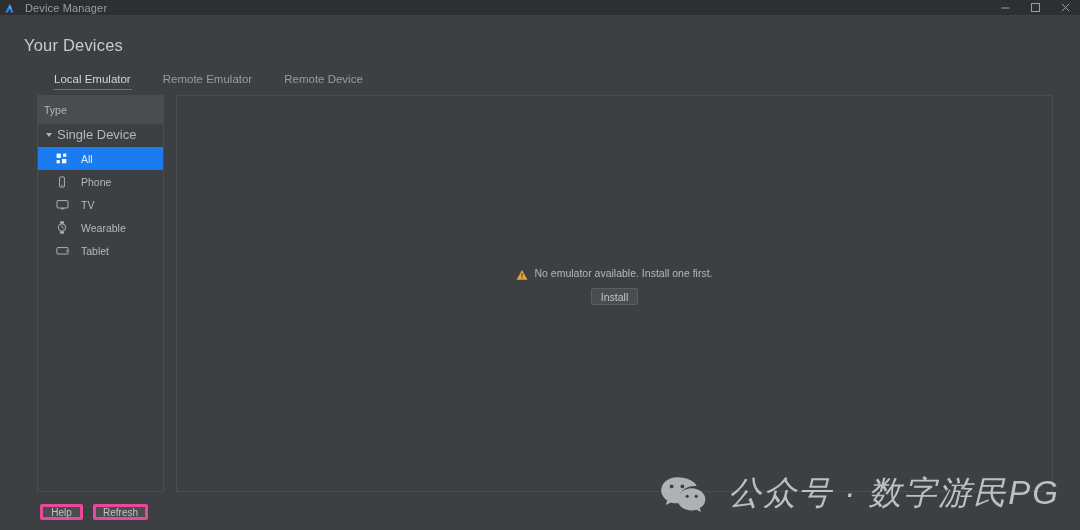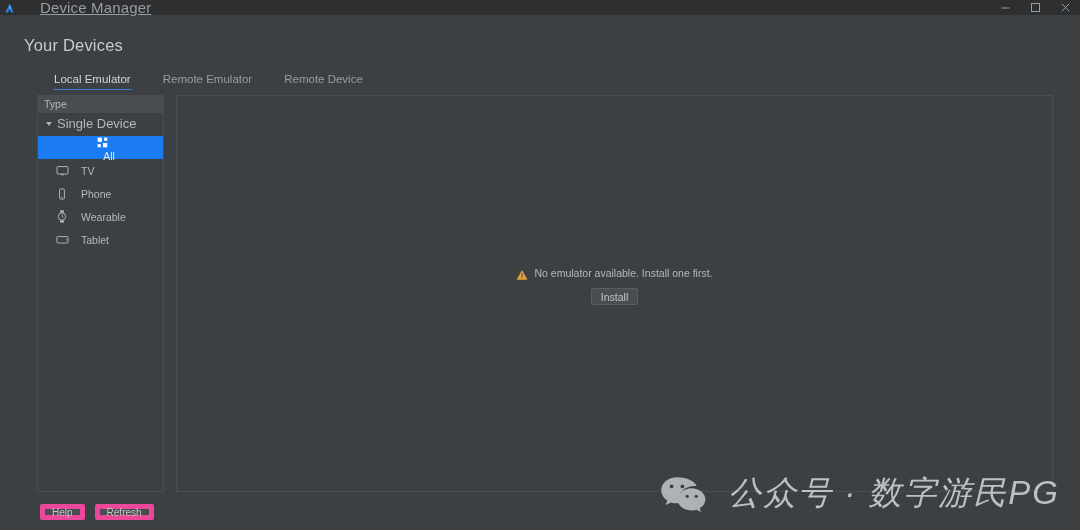--- a/index.html
+++ b/index.html
@@ -24,26 +24,25 @@
     background: #2d2f31;
     display: flex;
     align-items: center;
   }
   .tb-logo {
     width: 13px; height: 13px;
     margin-left: 3px;
     display: block;
   }
   .tb-title {
-    font-size: 15px;
+    font-size: 11px;
     color: #9a9da0;
-    margin-left: 24px;
+    margin-left: 9px;
     letter-spacing: .15px;
     white-space: nowrap;
-    text-decoration: underline;
   }
   .tb-controls {
     position: absolute;
     right: 0; top: 0;
     height: 15px;
     display: flex;
   }
   .tb-btn {
     width: 30px; height: 15px;
     display: flex;
@@ -83,21 +82,21 @@
   
   .left-panel {
     position: absolute;
     left: 37px; top: 95px;
     width: 127px; height: 397px;
     background: #3c4043;
     border: 1px solid #4a4d50;
     box-sizing: border-box;
   }
   .type-header {
-    height: 17px;
+    height: 28px;
     background: #4a4d50;
     border-bottom: 1px solid #4a4d50;
     display: flex;
     align-items: center;
     padding-left: 6px;
     box-sizing: border-box;
   }
   .type-header-label {
     font-size: 10.5px;
     color: #b5b7b9;
@@ -123,21 +122,20 @@
   .dev-list { margin-top: 2px; }
   .dev-row {
     height: 23px;
     display: flex;
     align-items: center;
     padding-left: 17px;
     box-sizing: border-box;
   }
   .dev-row.selected {
     background: #1a7cf0;
-    flex-direction: column;
   }
   .dev-icon {
     width: 14px; height: 14px;
     display: flex;
     align-items: center;
     justify-content: center;
     margin-right: 12px;
     flex: none;
   }
   .dev-icon svg { display: block; }
@@ -196,21 +194,21 @@
   .bottom-bar {
     position: absolute;
     left: 40px; top: 504px;
     display: flex;
     gap: 10px;
   }
   .bar-btn {
     min-width: 43px;
     height: 16px;
     background: #4a4d50;
-    border: 5px solid #ec4899;
+    border: 3px solid #ec4899;
     border-radius: 2px;
     color: #c2c4c6;
     font-size: 10px;
     font-family: "Liberation Sans", sans-serif;
     display: flex;
     align-items: center;
     justify-content: center;
     padding: 0 7px;
     box-sizing: border-box;
     cursor: default;
@@ -295,36 +293,36 @@
           <rect x="7.1" y="0.6" width="3.2" height="3.2" fill="#ffffff"></rect>
           <rect x="0.6" y="7.1" width="3.2" height="3.2" fill="#ffffff"></rect>
           <rect x="6.0" y="6.0" width="4.3" height="4.3" fill="#ffffff"></rect>
         </svg>
       </span>
       <span class="dev-label">All</span>
     </div>
 
     <div class="dev-row">
       <span class="dev-icon">
+        <svg width="12" height="12" viewBox="0 0 12 12" aria-hidden="true">
+          <rect x="3.6" y="0.9" width="4.8" height="10.2" rx="1" fill="none" stroke="#b5b7b9" stroke-width="0.95"></rect>
+          <rect x="5.1" y="9.3" width="1.8" height="0.8" rx="0.4" fill="#b5b7b9"></rect>
+        </svg>
+      </span>
+      <span class="dev-label">Phone</span>
+    </div>
+
+    <div class="dev-row">
+      <span class="dev-icon">
         <svg width="13" height="12" viewBox="0 0 13 12" aria-hidden="true">
           <rect x="1.0" y="1.6" width="11" height="7.4" rx="0.9" fill="none" stroke="#b5b7b9" stroke-width="0.95"></rect>
           <rect x="4.9" y="9.3" width="3.2" height="1.0" fill="#b5b7b9"></rect>
         </svg>
       </span>
       <span class="dev-label">TV</span>
-    </div>
-
-    <div class="dev-row">
-      <span class="dev-icon">
-        <svg width="12" height="12" viewBox="0 0 12 12" aria-hidden="true">
-          <rect x="3.6" y="0.9" width="4.8" height="10.2" rx="1" fill="none" stroke="#b5b7b9" stroke-width="0.95"></rect>
-          <rect x="5.1" y="9.3" width="1.8" height="0.8" rx="0.4" fill="#b5b7b9"></rect>
-        </svg>
-      </span>
-      <span class="dev-label">Phone</span>
     </div>
 
     <div class="dev-row">
       <span class="dev-icon">
         <svg width="12" height="13" viewBox="0 0 12 13" aria-hidden="true">
           <rect x="4.1" y="0.4" width="3.8" height="2.2" fill="#b5b7b9"></rect>
           <rect x="4.1" y="10.4" width="3.8" height="2.2" fill="#b5b7b9"></rect>
           <circle cx="6" cy="6.5" r="3.7" fill="none" stroke="#b5b7b9" stroke-width="0.95"></circle>
           <path d="M6 4.4 L6 6.5 L7.5 7.3" stroke="#b5b7b9" stroke-width="0.85" fill="none"></path>
         </svg>

